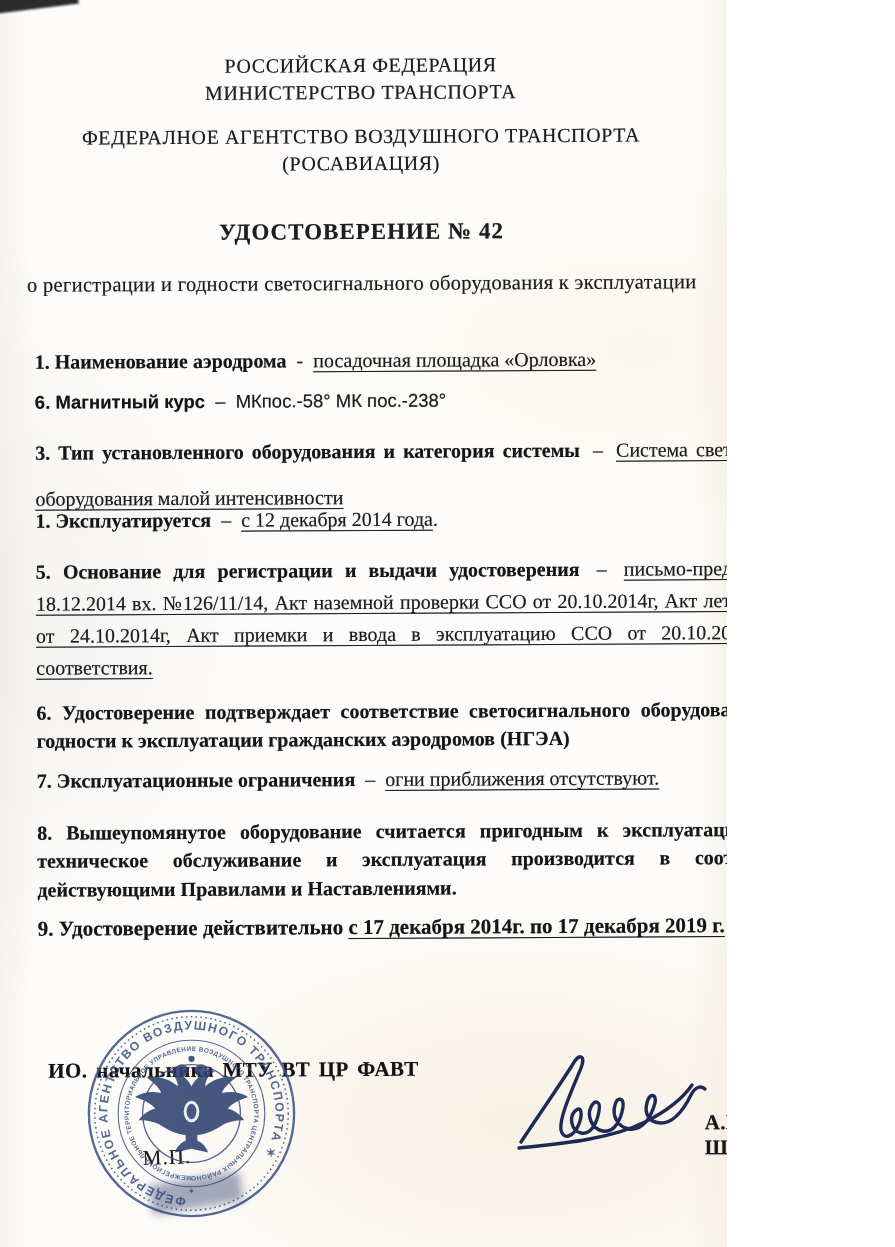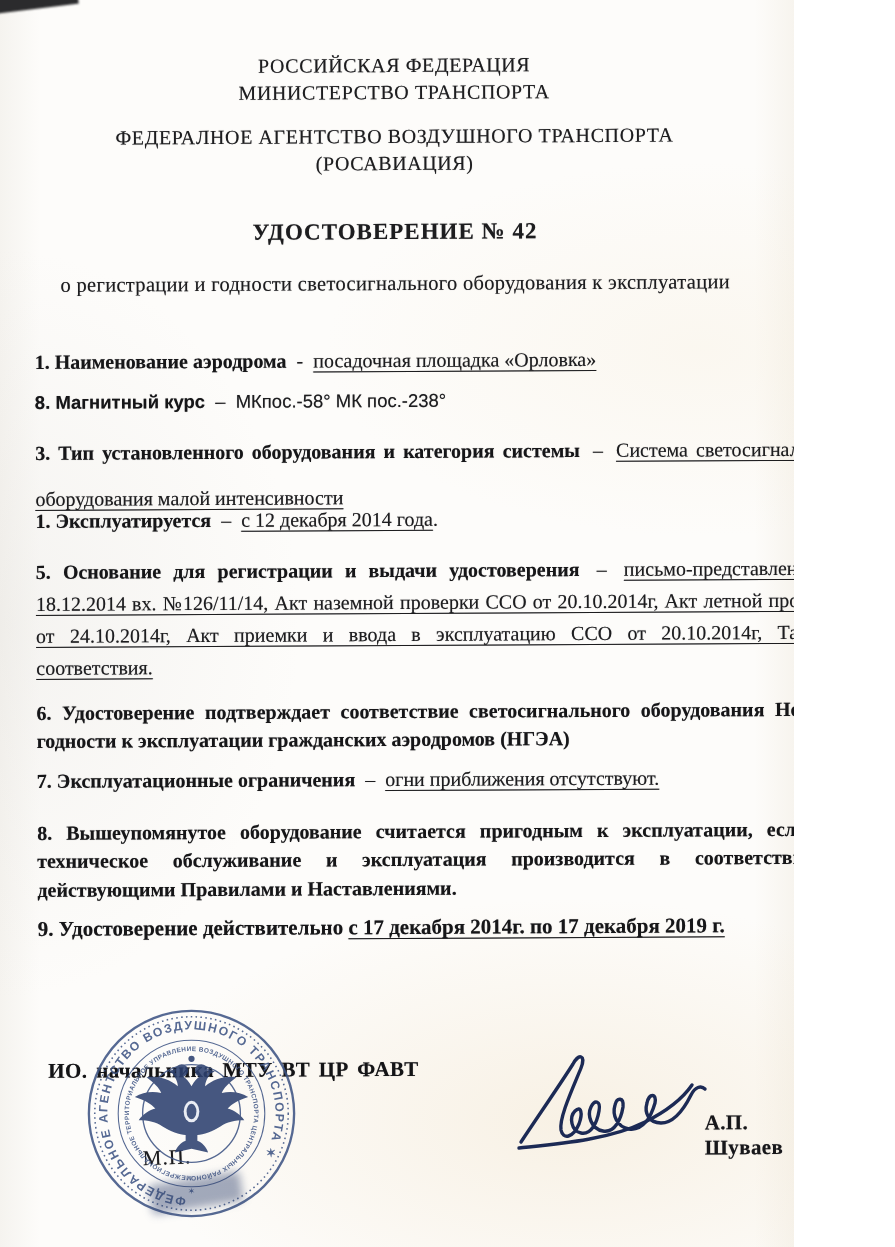--- a/index.html
+++ b/index.html
@@ -2,21 +2,21 @@
 <html><head>
 <meta charset="utf-8">
 <style>
   html,body{margin:0;padding:0;}
   body{
     width:895px;height:1247px;overflow:hidden;
     font-family:"Liberation Serif", serif;
     background:#ffffff;
   }
   .page{
-    position:relative;width:794px;height:1247px;overflow:hidden;
+    position:relative;width:727px;height:1247px;overflow:hidden;
     background:
       radial-gradient(ellipse 620px 320px at 72% 90%, rgba(240,224,196,0.40), transparent 70%),
       radial-gradient(ellipse 520px 260px at 88% 28%, rgba(246,236,216,0.30), transparent 72%),
       radial-gradient(ellipse 400px 500px at 0% 50%, rgba(228,226,222,0.35), transparent 75%),
       linear-gradient(90deg,#f5f3ef 0%,#fdfcfa 5%,#fdfcfa 95%,#f7f4ee 100%),
       #fdfcfa;
     color:#1d1d1f;
   }
   .tilt{position:absolute;inset:0;transform:rotate(-0.3deg);}
   .content-text{text-shadow:0 0 0.7px rgba(35,35,40,0.55);}
@@ -79,21 +79,21 @@
     <div class="center title" style="top:219px;">УДОСТОВЕРЕНИЕ № 42</div>
     <div class="center subtitle" style="top:272px;">о регистрации и годности светосигнального оборудования к эксплуатации</div>
 
     <p class="item" style="top:346px;">
       <b>1. Наименование аэродрома</b>
       <span class="dash">-</span>
       <span class="uv">посадочная площадка  «Орловка»</span>
     </p>
 
     <p class="item sans" style="top:388px;">
-      <b>8. Магнитный курс</b>
+      <b>6. Магнитный курс</b>
       <span class="dash">–</span>
       <span>МКпос.-58° МК пос.-238°</span>
     </p>
 
     <p class="item lh-tall" style="top:428px;">
       <b>3. Тип установленного оборудования и категория системы</b>
       <span class="dash">–</span>
       <span class="uv">Система светосигнального оборудования малой интенсивности</span>
     </p>
 

